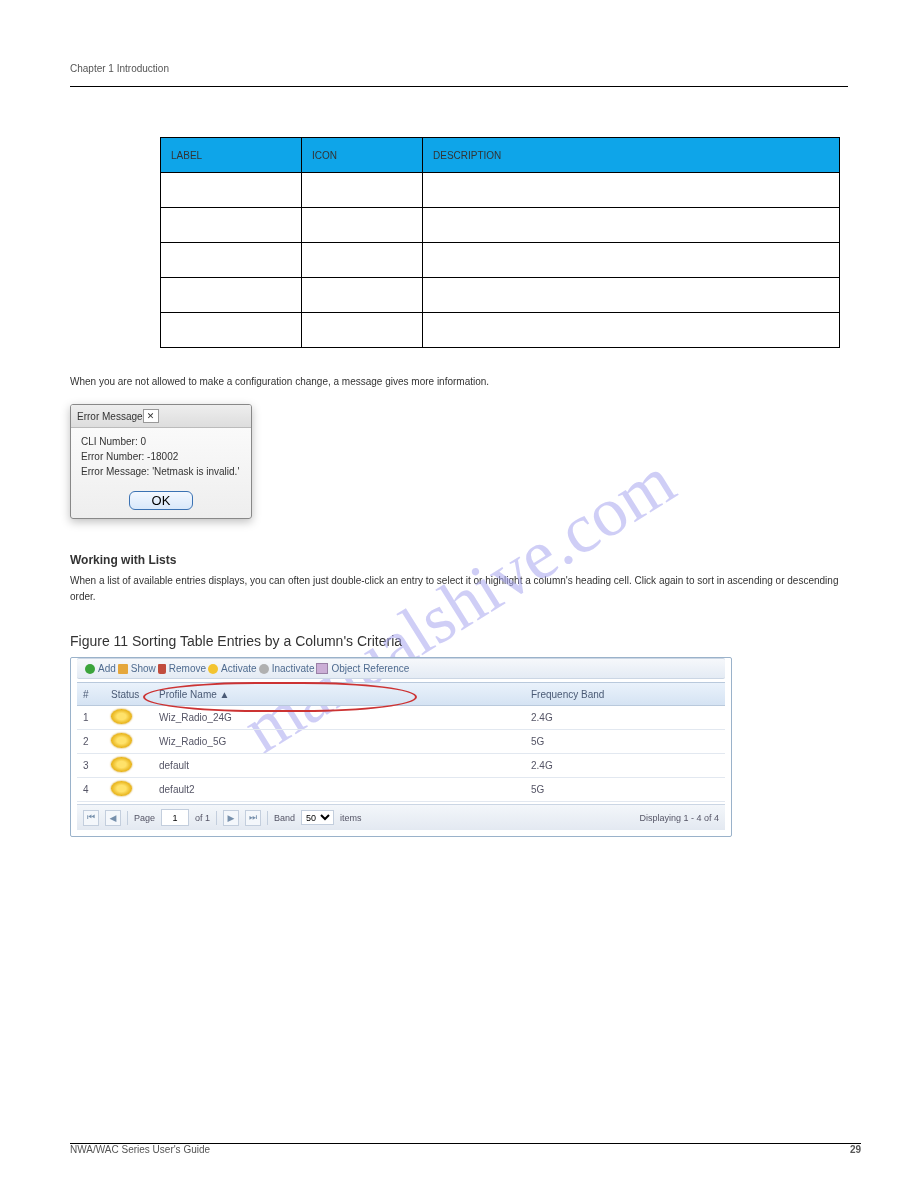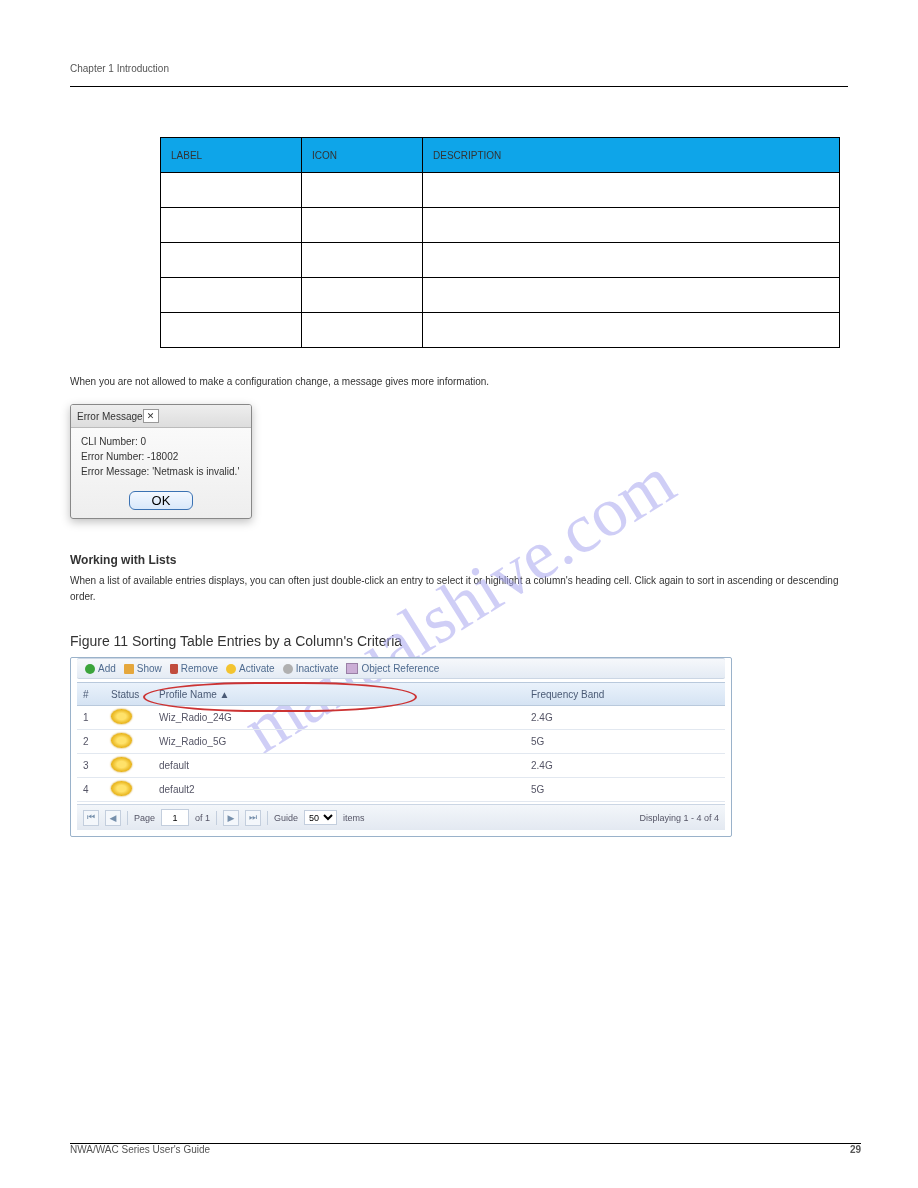--- a/index.html
+++ b/index.html
@@ -18,21 +18,21 @@
 .dlg-title{background:linear-gradient(#eee,#ddd);border-bottom:1px solid #bbb;padding:4px 6px;display:flex;justify-content:flex-start;align-items:center}
 .dlg-x{border:1px solid #999;width:14px;height:12px;display:inline-flex;align-items:center;justify-content:center;font-size:9px;background:#fff;cursor:pointer}
 .dlg-body{padding:6px 10px;line-height:1.5}
 .dlg-btnrow{text-align:center;padding:6px 0 8px}
 .dlg-btn{border:1px solid #3b72b3;background:linear-gradient(#f3f8ff,#d9e8fa);padding:1px 22px;font-size:13px;border-radius:6px;cursor:pointer}
 
 .fig-cap{font-size:14px;font-weight:normal;margin:28px 0 8px 0}
 
 .panel{border:1px solid #9ab2ca;border-radius:2px;width:660px;font-size:10px;position:relative;overflow:hidden}
 .panel-title{color:#2a4d8a;font-weight:bold;padding:6px 10px 4px}
-.toolbar{border:1px solid #cbd6e4;border-left:0;border-right:0;background:linear-gradient(#f6f8fb,#e4ebf4);padding:4px 8px;display:flex;gap:8px;align-items:center;margin:0 6px;border-radius:2px}
+.toolbar{border:1px solid #cbd6e4;border-left:0;border-right:0;background:linear-gradient(#f6f8fb,#e4ebf4);padding:4px 8px;display:flex;gap:2px;align-items:center;margin:0 6px;border-radius:2px}
 .tool{display:inline-flex;align-items:center;gap:3px;color:#4f6b8f}
 .ico{width:10px;height:10px;border-radius:50%;display:inline-block}
 .ico-add{background:#3ba43b}
 .ico-edit{width:10px;height:10px;background:#e5a73c;border-radius:1px}
 .ico-del{width:8px;height:10px;background:#c14c3d;border-radius:1px 1px 2px 2px}
 .ico-act{background:#f3c430}
 .ico-inact{background:#b0b0b0}
 .ico-ref{width:10px;height:9px;background:#cbaed6;border:1px solid #9a80a6}
 
 .ghead{display:grid;grid-template-columns:28px 48px 1fr 200px;background:linear-gradient(#eaf2fb,#d5e3f3);border:1px solid #b9c9dc;border-left:0;border-right:0;margin:3px 6px 0;align-items:center;height:22px}
@@ -184,21 +184,21 @@
       <span class="pgbtn">⏮</span>
       <span class="pgbtn">◀</span>
       <span class="sep"></span>
       <span>Page</span>
       <input class="pgin" value="1" style="">
       <span>of 1</span>
       <span class="sep"></span>
       <span class="pgbtn">▶</span>
       <span class="pgbtn">⏭</span>
       <span class="sep"></span>
-      <span>Guide</span>
+      <span>Band</span>
       <select class="sel"><option>50</option></select>
       <span>items</span>
       <span class="disp">Displaying 1 - 4 of 4</span>
     </div>
   </div>
 
   <div class="foot-line">
     <span>NWA/WAC Series User's Guide</span>
     <span class="foot-right">29</span>
   </div>

